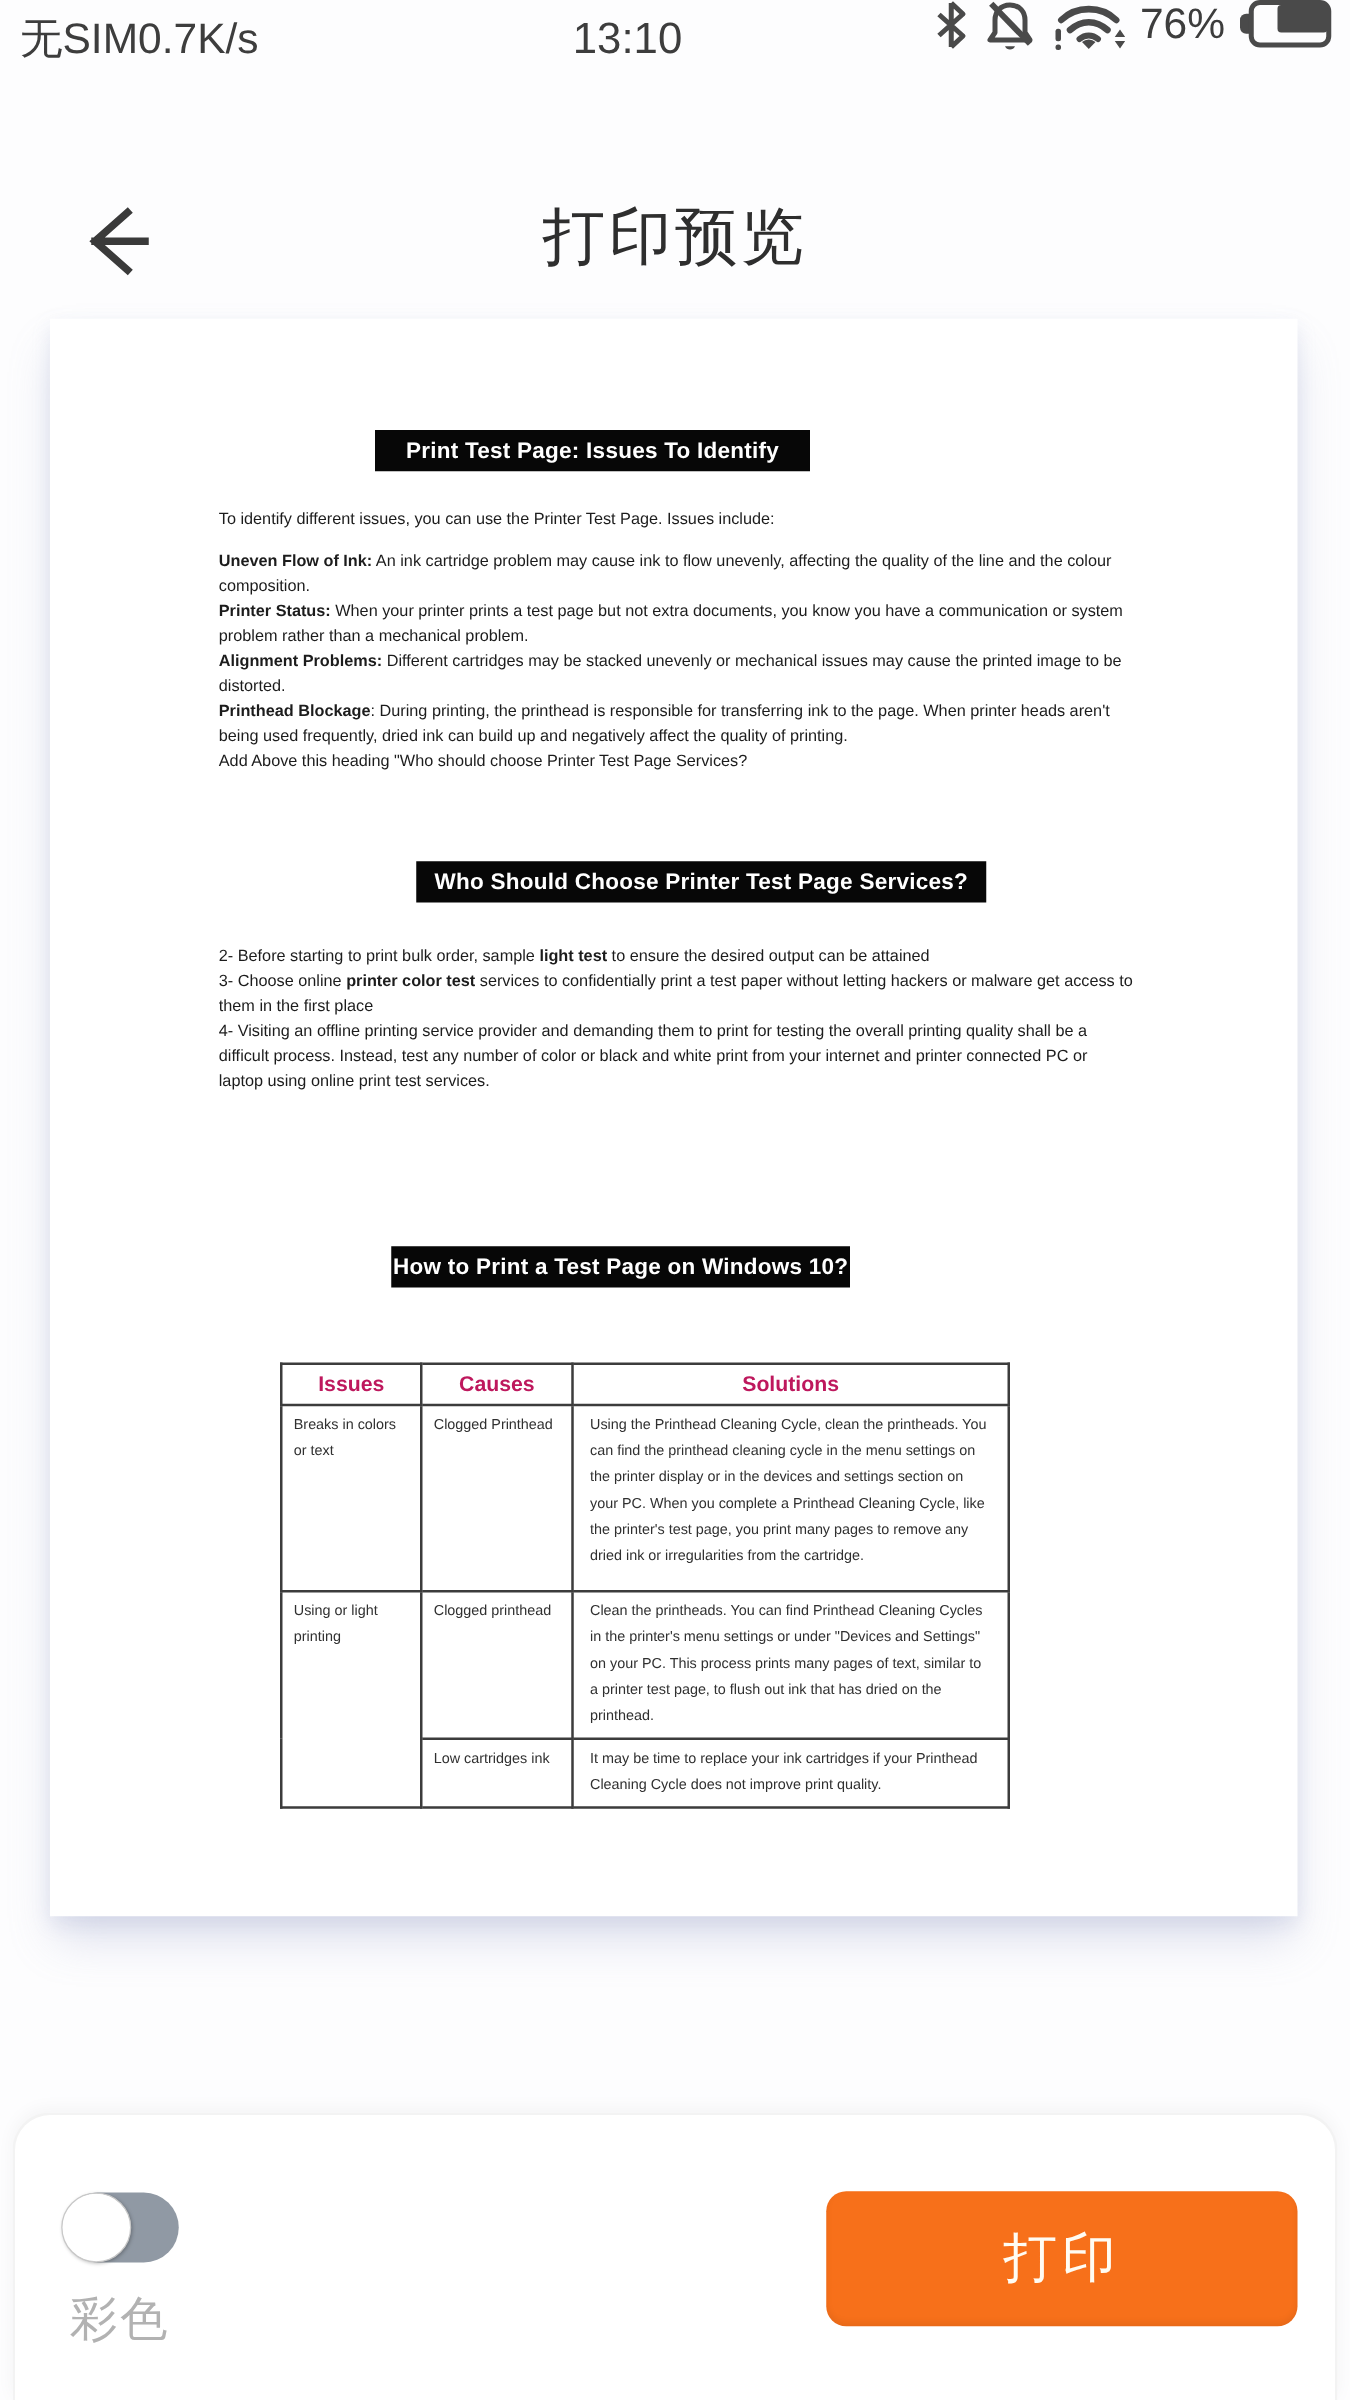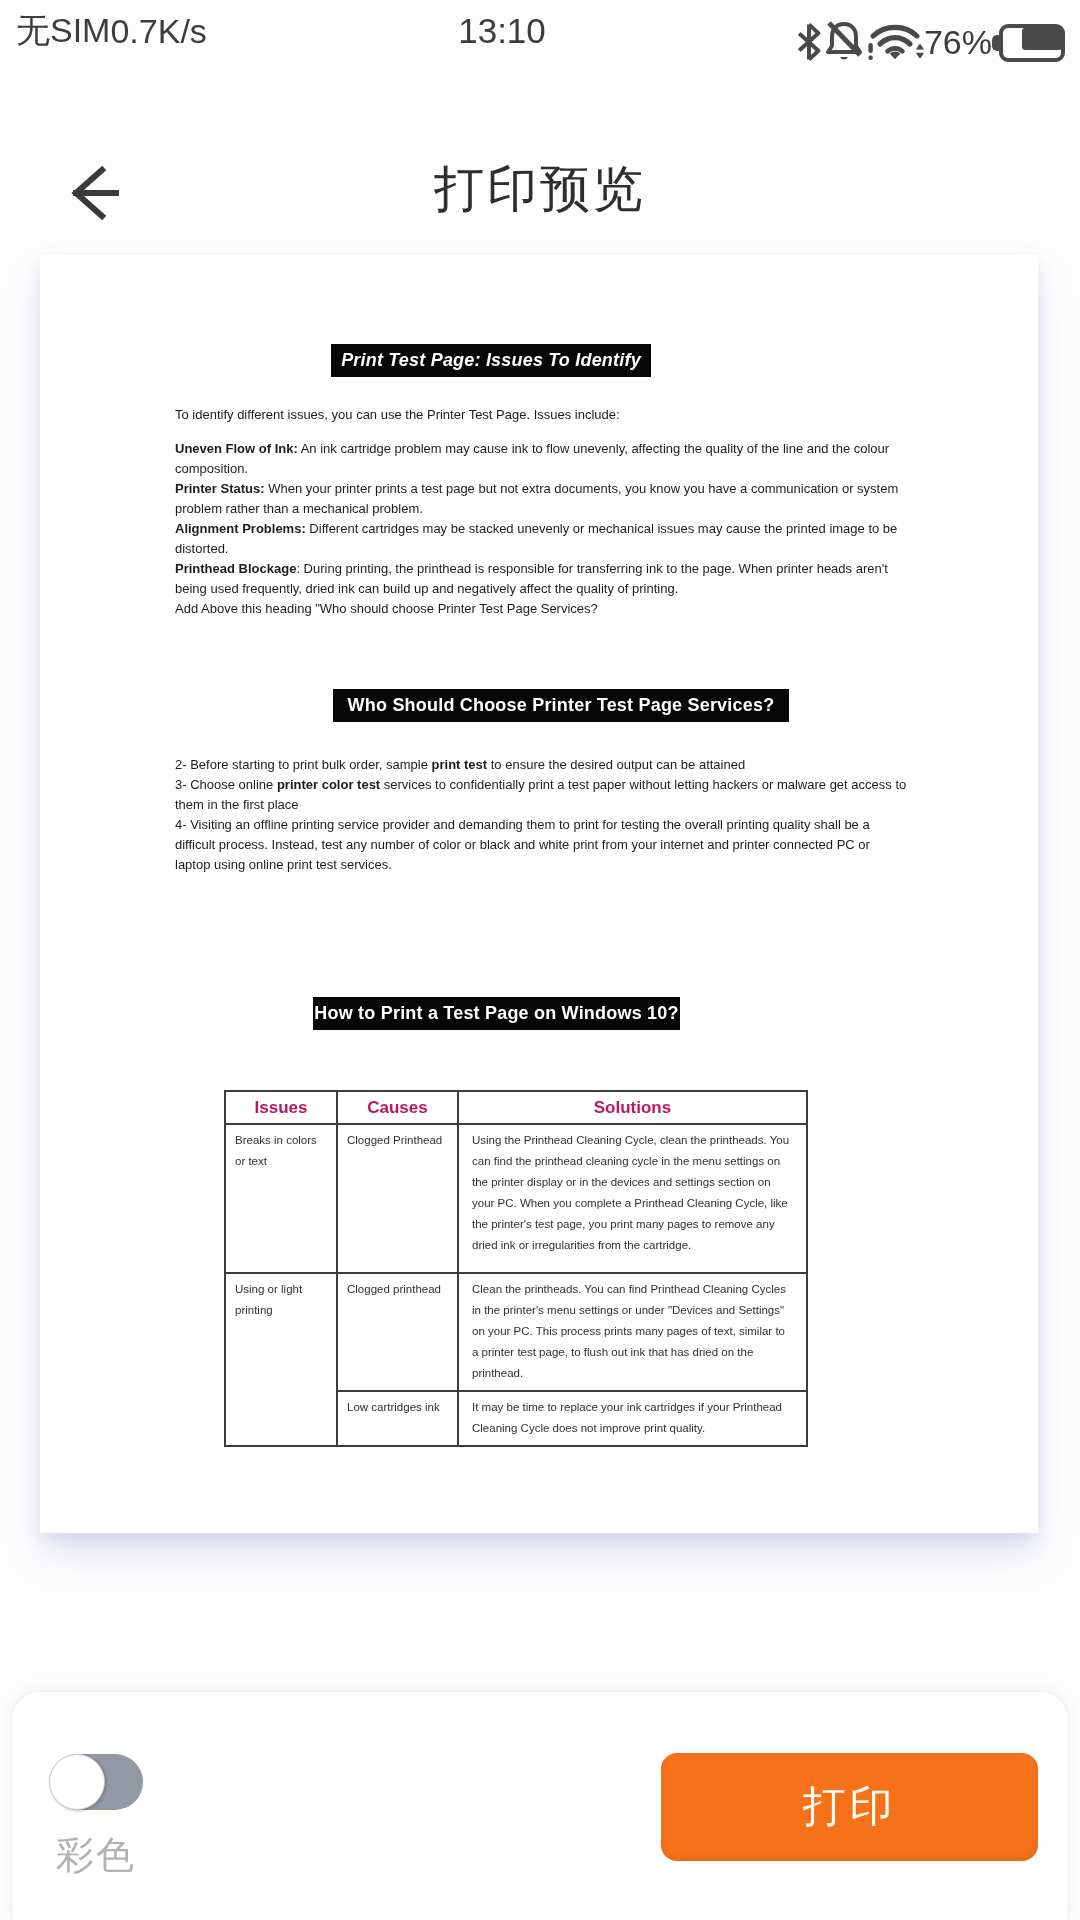--- a/index.html
+++ b/index.html
@@ -9,21 +9,21 @@
     background:#fdfdfe;overflow:hidden;
     font-family:"Liberation Sans", sans-serif;color:#1f1f1f;
   }
   
   .status-bar{
     position:absolute;top:0;left:0;width:1080px;height:62px;
     display:flex;align-items:center;color:#3d3d3d;background:#fdfdfe;
   }
   .sb-left{position:absolute;left:16px;top:0;height:62px;display:flex;align-items:center;font-size:34px;}
   .sb-time{position:absolute;left:0;width:1004px;text-align:center;font-size:35px;}
-  .sb-right{position:absolute;right:14px;top:0;height:62px;display:flex;align-items:flex-end;}
+  .sb-right{position:absolute;right:14px;top:0;height:62px;display:flex;align-items:flex-start;gap:12px;}
   .sb-right svg{display:block;}
   .battery-pct{font-size:34px;color:#3d3d3d;}
   .battery{position:relative;width:74px;height:38px;}
   .battery .nub{position:absolute;left:0;top:11px;width:8px;height:16px;background:#4a4a4a;border-radius:5px 0 0 5px;}
   .battery .shell{position:absolute;left:7px;top:0;width:66px;height:38px;border:4px solid #4a4a4a;border-radius:9px;}
   .battery .fill{position:absolute;right:4px;top:4px;width:40px;height:22px;background:#4a4a4a;border-radius:3px;}
   
   .app-bar{position:absolute;top:62px;left:0;width:1080px;height:148px;background:#fdfdfe;}
   .back-btn{position:absolute;left:56px;top:100px;width:72px;height:62px;cursor:pointer;background:none;border:none;padding:0;}
   .app-title{position:absolute;left:0;top:94px;width:1080px;text-align:center;font-size:50px;letter-spacing:3px;color:#2e2e2e;}
@@ -31,21 +31,21 @@
   
   .page{
     position:absolute;left:40px;top:255px;width:998px;height:1278px;background:#ffffff;
     box-shadow:0 6px 14px rgba(150,158,200,.18), 0 22px 34px -4px rgba(148,157,199,.30);
   }
   .doc-bar{
     position:absolute;background:#070707;color:#ffffff;height:33px;
     display:flex;align-items:center;justify-content:center;
     font-size:18px;font-weight:bold;letter-spacing:.2px;white-space:nowrap;
   }
-  .bar-1{left:291px;top:89px;width:320px;font-style:italic;}
+  .bar-1{left:260px;top:89px;width:348px;}
   .bar-2{left:278px;top:434px;width:456px;margin-left:15px;}
   .bar-3{left:273px;top:742px;width:367px;}
   .doc-text{position:absolute;left:135px;width:732px;font-size:13px;line-height:20px;color:#1c1c1c;}
   .doc-intro{top:150px;}
   .doc-paras{top:184px;}
   .doc-list{top:500px;}
   .doc-text b{font-weight:bold;}
   
   .doc-table{
     position:absolute;left:184px;top:835px;width:582px;
@@ -146,21 +146,21 @@
       <div><b>Uneven Flow of Ink:</b><span> An ink cartridge problem may cause ink to flow unevenly, affecting the quality of the line and the colour composition.</span></div>
       <div><b>Printer Status:</b><span> When your printer prints a test page but not extra documents, you know you have a communication or system problem rather than a mechanical problem.</span></div>
       <div><b>Alignment Problems:</b><span> Different cartridges may be stacked unevenly or mechanical issues may cause the printed image to be distorted.</span></div>
       <div><b>Printhead Blockage</b><span>: During printing, the printhead is responsible for transferring ink to the page. When printer heads aren't being used frequently, dried ink can build up and negatively affect the quality of printing.</span></div>
       <div><span>Add Above this heading "Who should choose Printer Test Page Services?</span></div>
     </div>
 
     <div class="doc-bar bar-2">Who Should Choose Printer Test Page Services?</div>
 
     <div class="doc-text doc-list">
-      <div><span>2- Before starting to print bulk order, sample </span><b>print test</b><span> to ensure the desired output can be attained</span></div>
+      <div><span>2- Before starting to print bulk order, sample </span><b>light test</b><span> to ensure the desired output can be attained</span></div>
       <div><span>3- Choose online </span><b>printer color test</b><span> services to confidentially print a test paper without letting hackers or malware get access to them in the first place</span></div>
       <div><span>4- Visiting an offline printing service provider and demanding them to print for testing the overall printing quality shall be a difficult process. Instead, test any number of color or black and white print from your internet and printer connected PC or laptop using online print test services.</span></div>
     </div>
 
     <div class="doc-bar bar-3">How to Print a Test Page on Windows 10?</div>
 
     <table class="doc-table">
       <colgroup>
           <col class="col-issues">
           <col class="col-causes">

